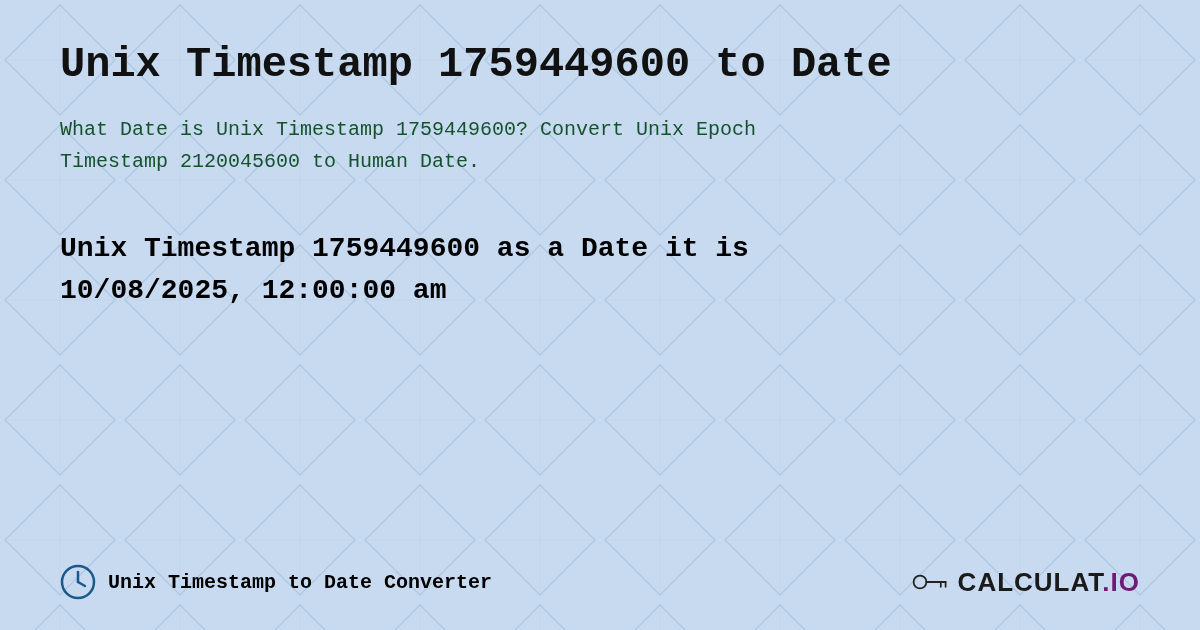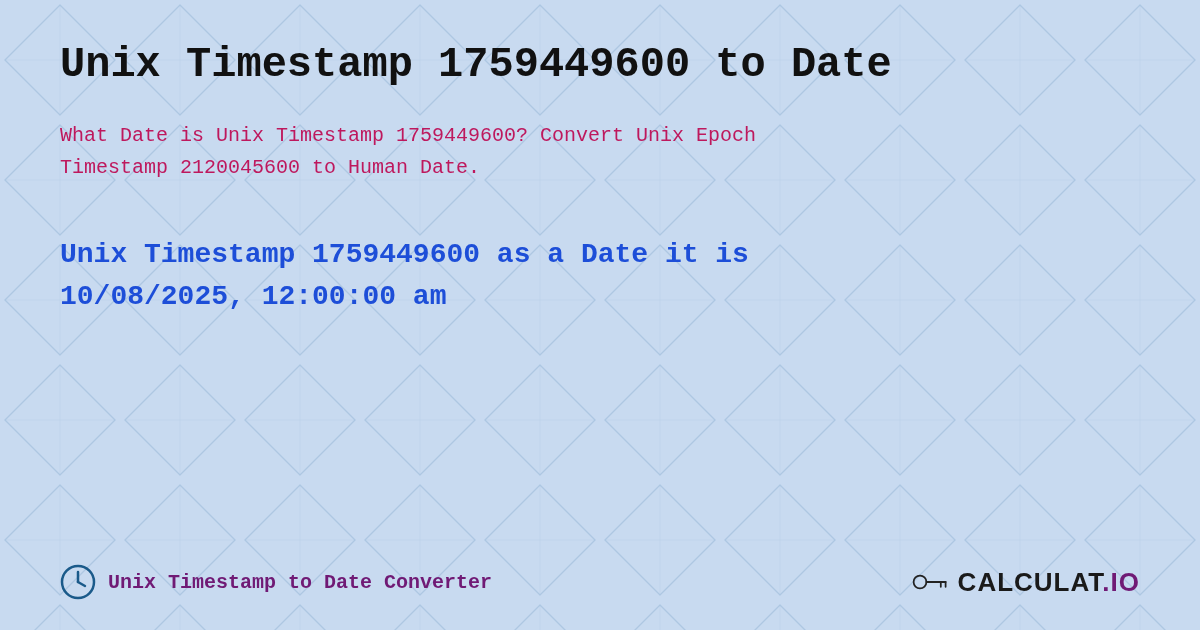--- a/index.html
+++ b/index.html
@@ -31,38 +31,38 @@
       position: relative;
       z-index: 1;
       padding: 40px 60px;
     }
 
     h1 {
       font-size: 42px;
       font-weight: 900;
       color: #111;
       font-family: 'Courier New', Courier, monospace;
-      margin-bottom: 30px;
+      margin-bottom: 24px;
       line-height: 1.2;
     }
 
     .description {
       font-size: 20px;
       font-family: 'Courier New', Courier, monospace;
-      color: #be185d;
+      color: #14532d;
       line-height: 1.6;
       margin-bottom: 50px;
       max-width: 900px;
     }
 
     .result {
       font-size: 28px;
       font-weight: 900;
       font-family: 'Courier New', Courier, monospace;
-      color: #1d4ed8;
+      color: #000000;
       line-height: 1.5;
       max-width: 900px;
     }
 
     .footer {
       display: flex;
       align-items: center;
       justify-content: space-between;
       position: absolute;
       bottom: 30px;
@@ -78,21 +78,21 @@
 
     .clock-icon {
       width: 36px;
       height: 36px;
       flex-shrink: 0;
     }
 
     .footer-text {
       font-size: 20px;
       font-family: 'Courier New', Courier, monospace;
-      color: #701a75;
+      color: #000000;
       font-weight: 600;
     }
 
     .logo {
       display: flex;
       align-items: center;
       gap: 6px;
     }
 
     .logo-icon {

